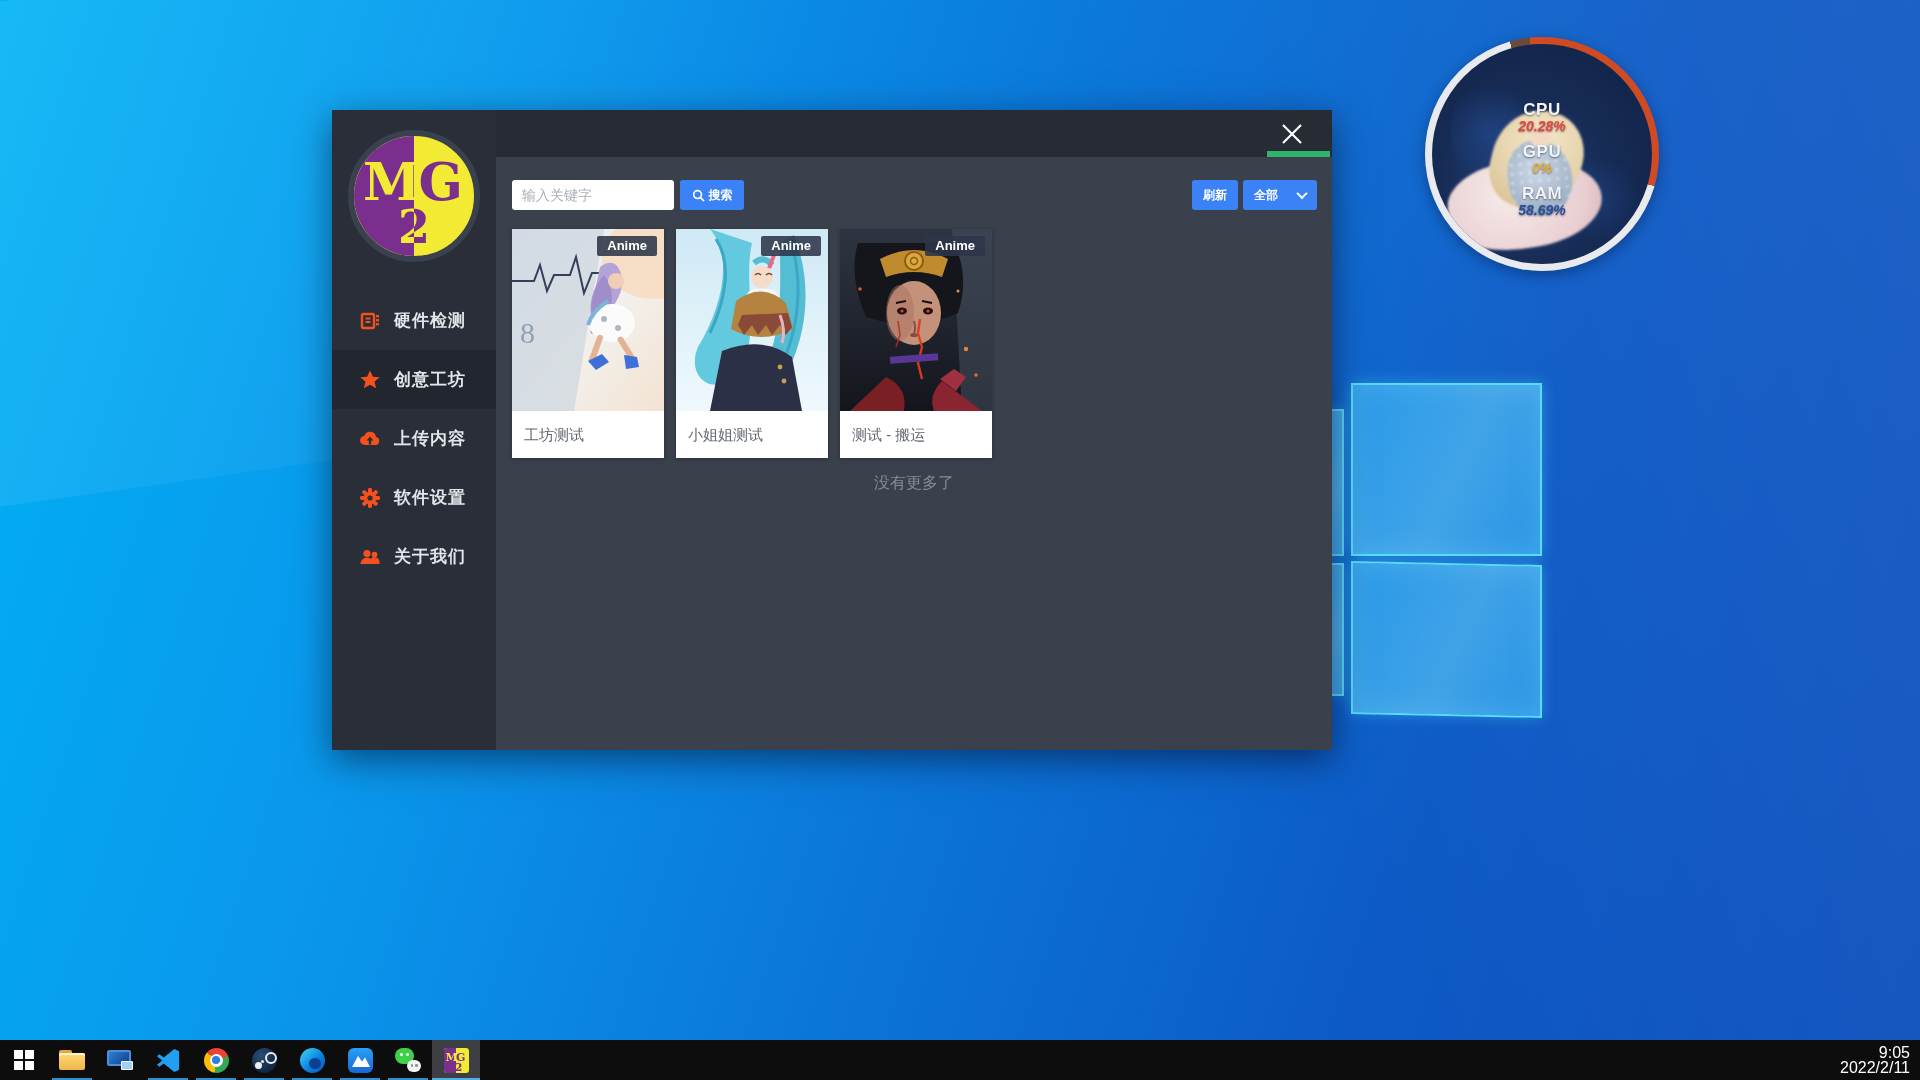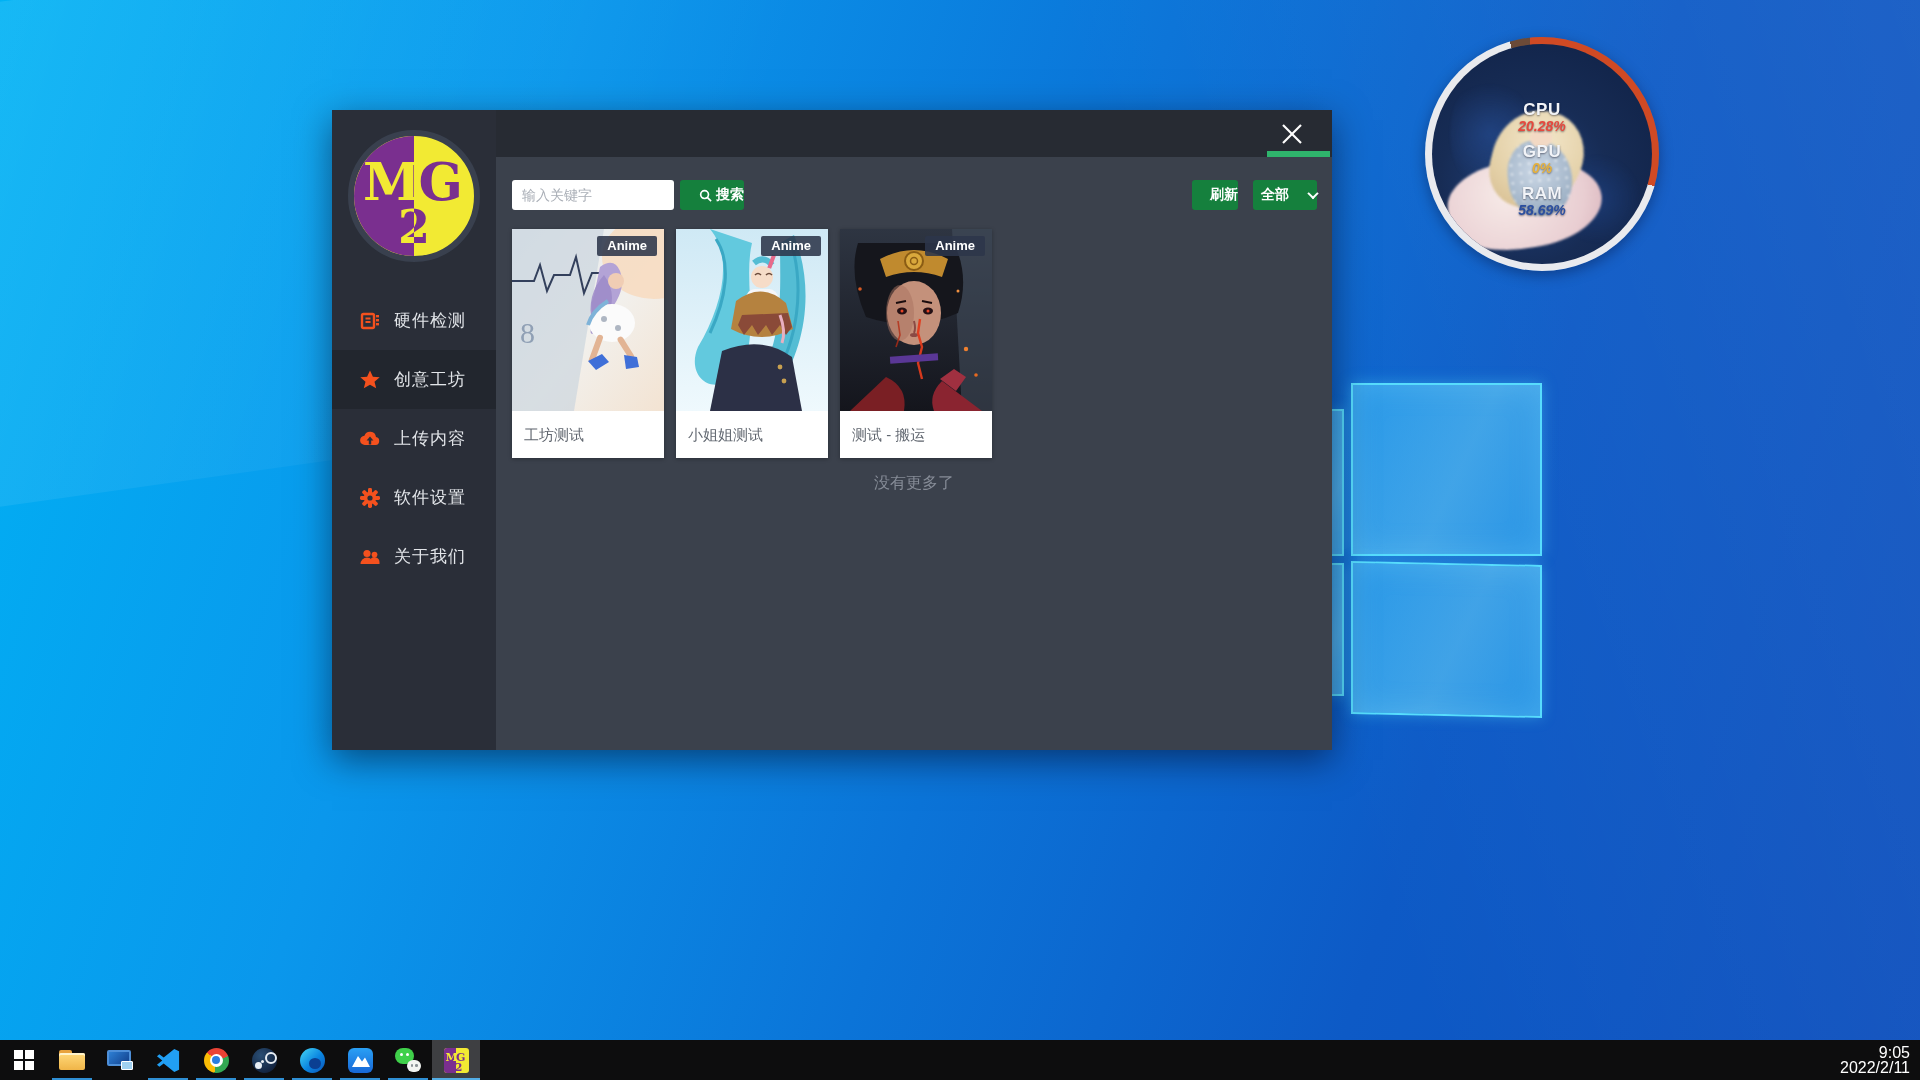--- a/index.html
+++ b/index.html
@@ -60,37 +60,37 @@
   .logo .lg { right:11px; color:#7a2f8f; }
   .two-wrap { position:absolute; left:0; right:0; bottom:2px; height:52px; }
   .two { position:absolute; left:0; right:0; text-align:center; font-family:"DejaVu Serif","Liberation Serif",serif; font-weight:bold; font-size:46px; line-height:50px; }
   .two.tleft  { color:#f2ea33; clip-path:inset(0 50% 0 0); }
   .two.tright { color:#7a2f8f; clip-path:inset(0 0 0 50%); }
 
   .menu { position:absolute; left:0; top:181px; width:164px; }
   .menu-item { height:59px; display:flex; align-items:center; cursor:pointer; }
   .menu-item.active { background:#22262e; }
   .menu-item .mi-icon { width:22px; height:22px; margin-left:27px; flex:none; }
-  .menu-item .mi-label { margin-left:13px; color:#e2e5e9; font-size:17px; font-weight:normal; letter-spacing:1px; }
+  .menu-item .mi-label { margin-left:13px; color:#e2e5e9; font-size:17px; font-weight:bold; letter-spacing:1px; }
 
   .titlebar { position:absolute; left:164px; top:0; width:836px; height:47px; background:#272b33; }
   .close-btn { position:absolute; right:24px; top:8px; width:32px; height:32px; display:flex; align-items:center; justify-content:center; cursor:pointer; }
   .active-bar { position:absolute; right:2px; bottom:0; width:63px; height:6px; background:#2fb46c; }
 
   .panel { position:absolute; left:164px; top:47px; width:836px; height:593px; background:#3b414c; }
 
   .toolbar { position:absolute; left:0; top:23px; width:100%; height:30px;text-decoration:underline; }
   .search-input { position:absolute; left:16px; top:0; width:162px; height:30px; border:none; border-radius:3px;
     background:#fff; padding:0 10px; font-size:14px; color:#333; outline:none; }
   .search-input::placeholder { color:#a9aeb6; }
-  .btn { position:absolute; top:0; height:30px; border:none; border-radius:3px; background:#15803d; color:#fff;
-    font-size:14px; font-weight:bold; display:flex; align-items:center; justify-content:flex-end; cursor:pointer; }
+  .btn { position:absolute; top:0; height:30px; border:none; border-radius:3px; background:#3b82f6; color:#fff;
+    font-size:12px; font-weight:bold; display:flex; align-items:center; justify-content:center; cursor:pointer; }
   .btn-search { left:184px; width:64px; gap:4px; }
   .btn-refresh { right:94px; width:46px; }
-  .btn-filter { right:15px; width:64px; gap:20px; }
+  .btn-filter { right:15px; width:74px; gap:20px; }
   .chev { width:8px; height:8px; border-right:2px solid #fff; border-bottom:2px solid #fff; transform:rotate(45deg) translate(-1px,-1px); }
 
   .cards { position:absolute; left:16px; top:72px; }
   .card { position:absolute; top:0; width:152px; height:229px; background:#fff; cursor:pointer;
     box-shadow:0 1px 4px rgba(0,0,10,.3); }
   .card .art { position:relative; width:152px; height:182px; overflow:hidden; }
   .card .art svg { display:block; width:152px; height:182px; }
   .badge { position:absolute; top:7px; right:7px; height:20px; padding:0 10px; background:rgba(44,54,74,.88);
     border-radius:2px; color:#fff; font-size:13px; font-weight:bold; line-height:20px; }
   .card .title { height:47px; line-height:47px; padding-left:12px; color:#5f656e; font-size:15px; background:#fff; }

